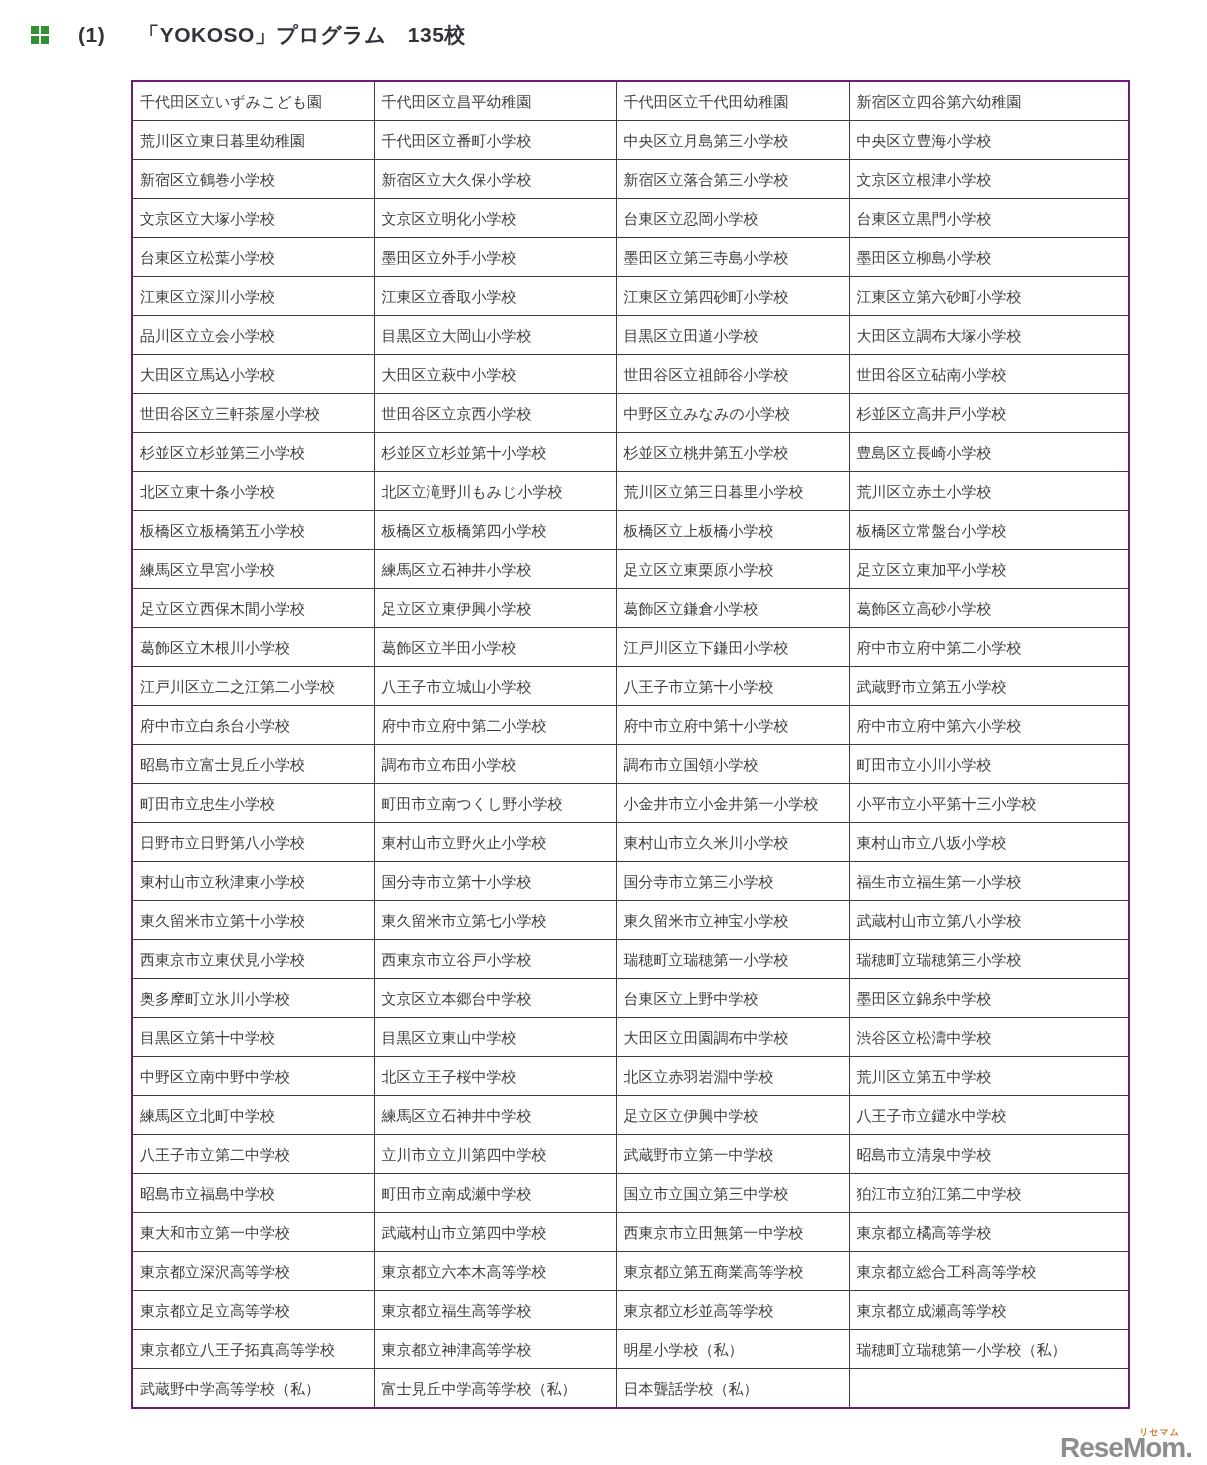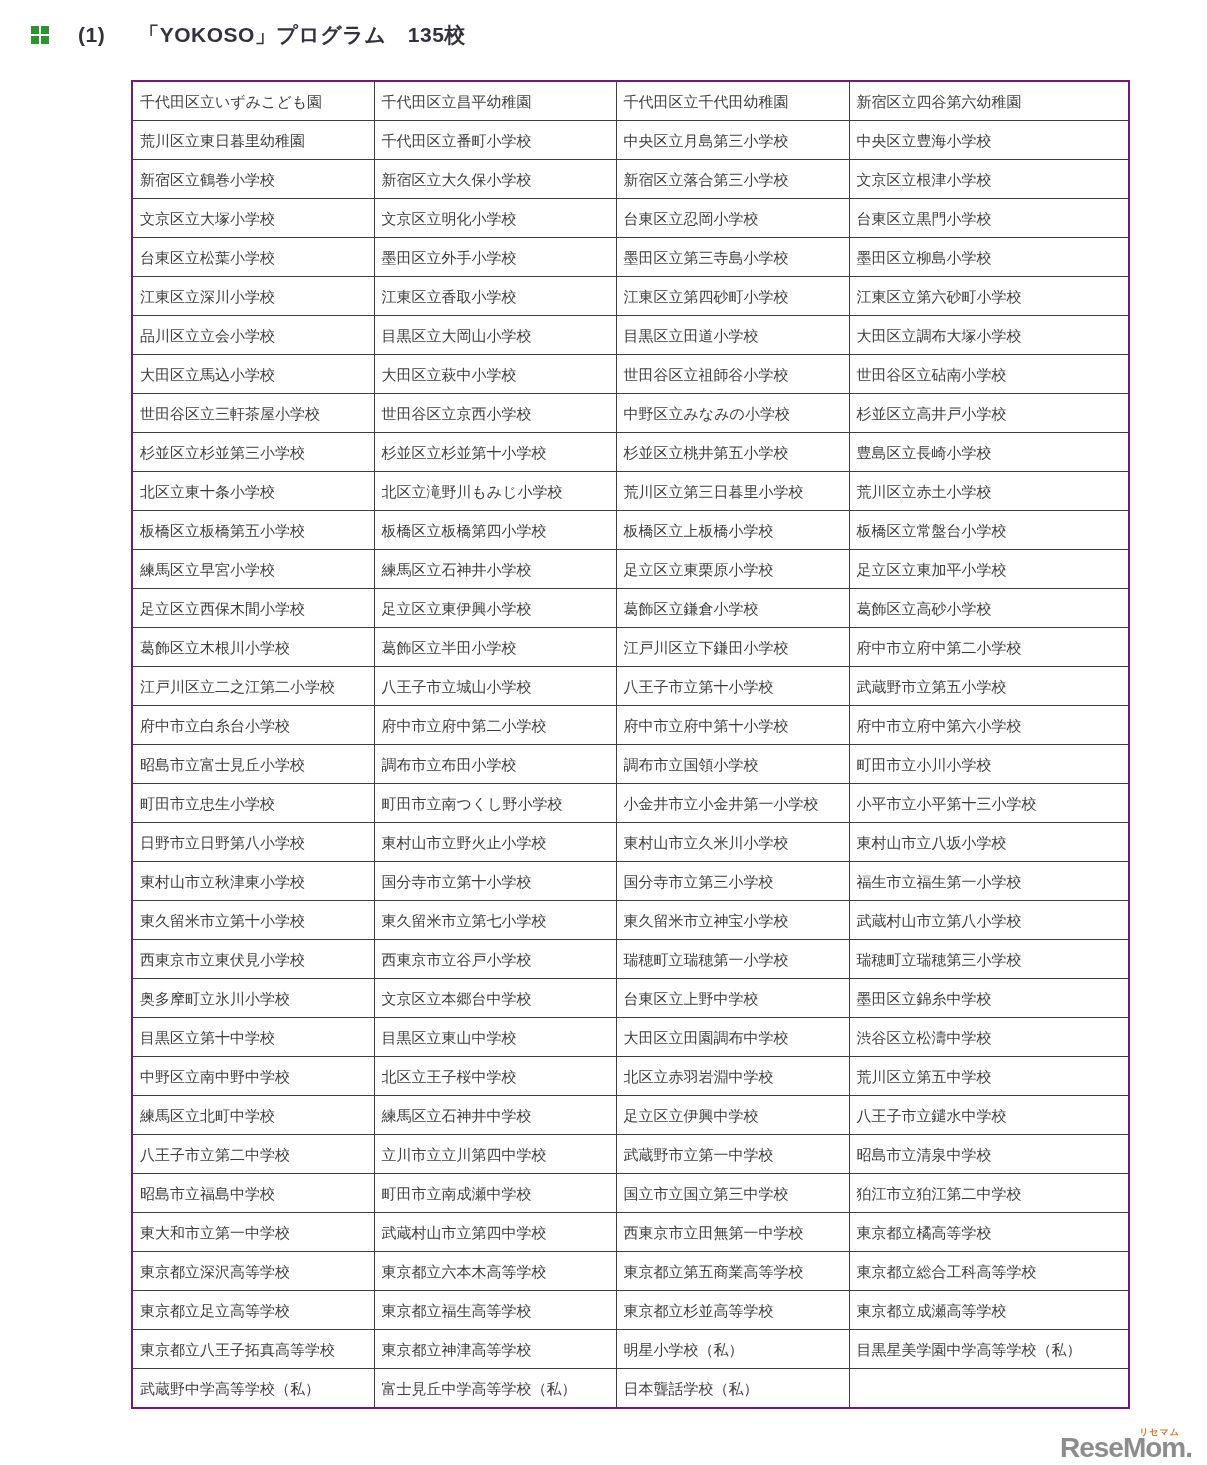--- a/index.html
+++ b/index.html
@@ -301,21 +301,21 @@
       <tr>
         <td>東京都立足立高等学校</td>
         <td>東京都立福生高等学校</td>
         <td>東京都立杉並高等学校</td>
         <td>東京都立成瀬高等学校</td>
       </tr>
       <tr>
         <td>東京都立八王子拓真高等学校</td>
         <td>東京都立神津高等学校</td>
         <td>明星小学校（私）</td>
-        <td>目黒星美学園中学高等学校（私）</td>
+        <td>瑞穂町立瑞穂第一小学校（私）</td>
       </tr>
       <tr>
         <td>武蔵野中学高等学校（私）</td>
         <td>富士見丘中学高等学校（私）</td>
         <td>日本聾話学校（私）</td>
         <td></td>
       </tr>
     </tbody>
 </table>
 

